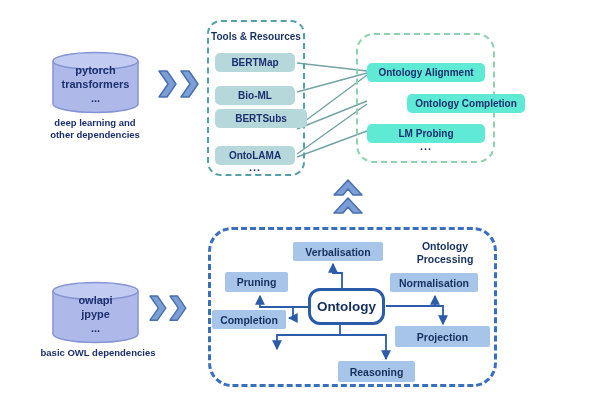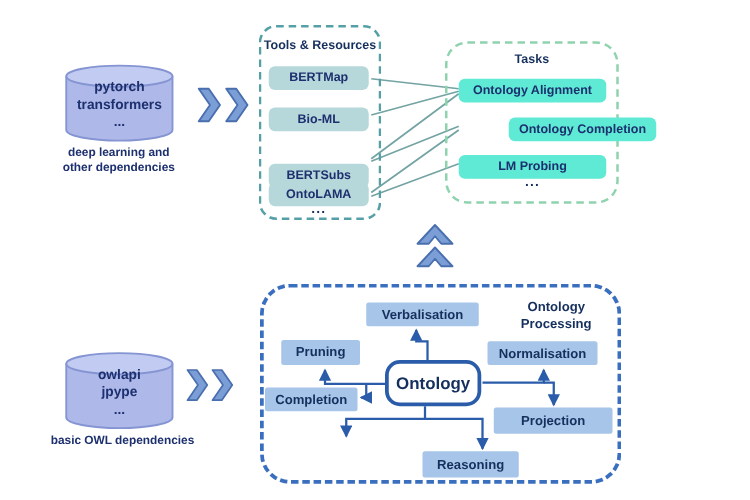--- a/index.html
+++ b/index.html
@@ -98,26 +98,25 @@
 
   <div class="abs center cyl-text preline" style="left:53px;top:293px;width:85px;height:42px;">owlapi
 jpype
 ...</div>
   <div class="abs center caption" style="left:18px;top:346px;width:160px;height:14px;">basic OWL dependencies</div>
 
   <div class="abs dashbox tools-box" style="left:207px;top:20px;width:98px;height:156px;"></div>
   <div class="abs center panel-title" style="left:205px;top:29px;width:102px;height:14px;">Tools &amp; Resources</div>
   <div class="abs center btn btn-tool" style="left:215px;top:53px;width:80px;height:19px;">BERTMap</div>
   <div class="abs center btn btn-tool" style="left:215px;top:86px;width:80px;height:19px;">Bio-ML</div>
-  <div class="abs center btn btn-tool" style="left:215px;top:131px;width:80px;height:19px;">BERTSubs</div>
+  <div class="abs center btn btn-tool" style="left:215px;top:109px;width:92px;height:19px;">BERTSubs</div>
   <div class="abs center btn btn-tool" style="left:215px;top:146px;width:80px;height:19px;text-align:right;">OntoLAMA</div>
   <div class="abs center ellipsis" style="left:215px;top:160px;width:80px;height:14px;">...</div>
 
   <div class="abs dashbox tasks-box" style="left:356px;top:33px;width:139px;height:130px;"></div>
-  <div class="abs center panel-title" style="left:356px;top:41px;width:139px;height:13px;">Tasks</div>
   <div class="abs center btn btn-task" style="left:367px;top:63px;width:118px;height:19px;">Ontology Alignment</div>
   <div class="abs center btn btn-task" style="left:367px;top:94px;width:118px;height:19px;margin-left:40px;">Ontology Completion</div>
   <div class="abs center btn btn-task" style="left:367px;top:124px;width:118px;height:19px;">LM Probing</div>
   <div class="abs center ellipsis" style="left:367px;top:139px;width:118px;height:14px;">...</div>
 
   <div class="abs dashbox proc-box" style="left:208px;top:227px;width:289px;height:160px;"></div>
   <div class="abs center proc-title preline" style="left:405px;top:238px;width:80px;height:30px;">Ontology
 Processing</div>
 
   <div class="abs center ontology-center" style="left:308px;top:288px;width:77px;height:37px;">Ontology</div>

